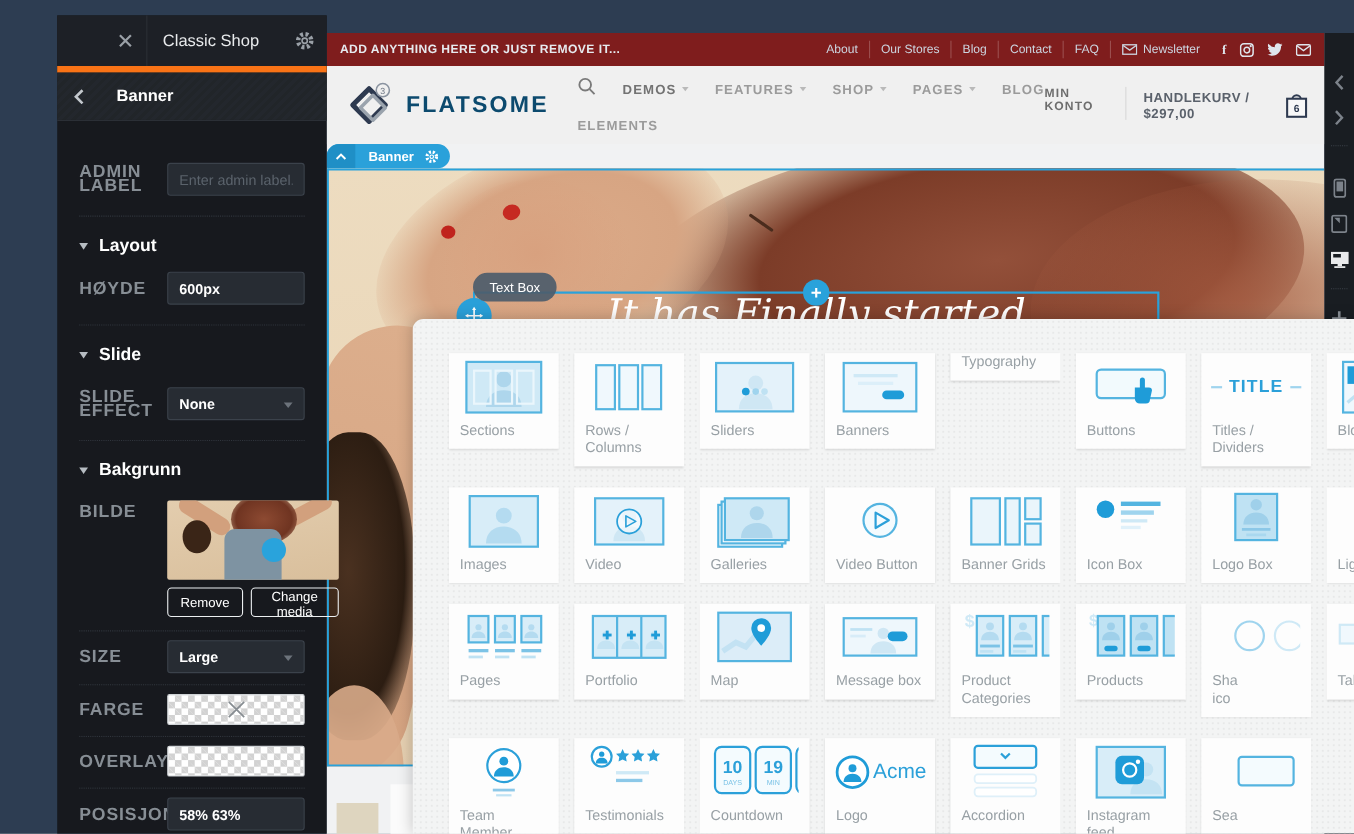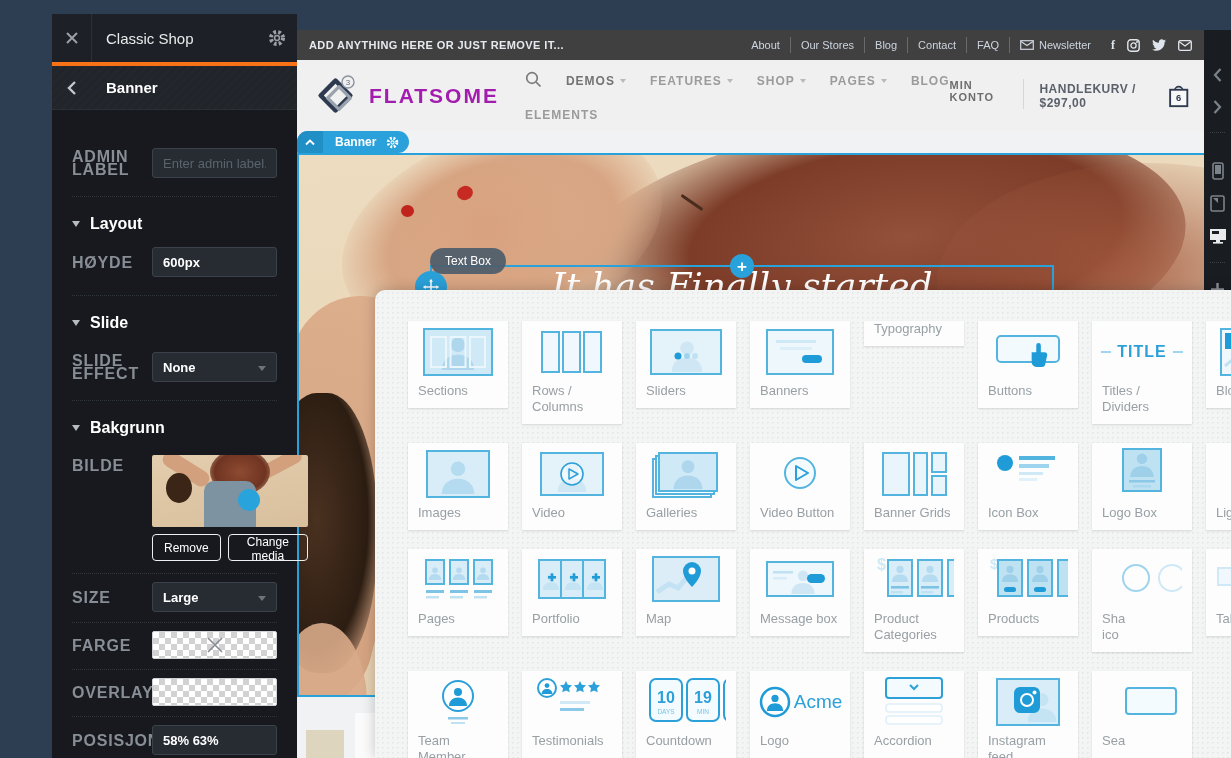--- a/index.html
+++ b/index.html
@@ -2,21 +2,21 @@
 <html><head>
 <meta charset="utf-8">
 <style>
   * { margin:0; padding:0; box-sizing:border-box; }
   html,body { width:1231px; height:758px; overflow:hidden; }
   body { font-family:"Liberation Sans", sans-serif; background:#2d3d52; position:relative; }
   .stage { position:absolute; inset:0; width:1231px; height:758px; overflow:hidden; }
 
   
   .sidebar { position:absolute; left:52px; top:14px; bottom:0; width:245px; background:#17191e; z-index:60; }
-  .sb-header { height:52px; background:#1d2026; border-bottom:4px solid #f97316; display:flex; align-items:center; }
+  .sb-header { height:52px; background:#1d2026; border-bottom:6px solid #f97316; display:flex; align-items:center;padding-left:42px; }
   .sb-close { width:40px; height:100%; display:flex; align-items:center; justify-content:center; border-right:1px solid #2b2f36; cursor:pointer; }
   .sb-title { flex:1; padding-left:14px; color:#e8eaec; font-size:15px; }
   .sb-gear { width:40px; display:flex; justify-content:center; cursor:pointer; }
   .sb-sub { height:44px; background:repeating-linear-gradient(135deg,#23272d 0 3px,#212529 3px 6px); border-bottom:1px solid #2b2f36; display:flex; align-items:center; }
   .sb-back { width:40px; display:flex; justify-content:center; cursor:pointer; }
   .sb-sub-title { color:#fff; font-weight:bold; font-size:15px; padding-left:14px; }
   .sb-body { padding-top:6px; }
   .row { display:grid; grid-template-columns:66px 1fr; gap:0 14px; align-items:center; padding:0 20px; }
   .flabel { color:#878e95; font-size:16px; letter-spacing:.8px; font-weight:bold; line-height:13px; }
   .inp { width:100%; height:30px; background:#272c33; border:1px solid #3b424b; border-radius:3px; color:#fff; font-weight:bold; font-size:13px; padding:0 10px; font-family:"Liberation Sans",sans-serif; }
@@ -36,31 +36,31 @@
   .th-arm2 { left:98px; top:4px; width:54px; height:14px; background:#d2a07d; border-radius:8px; transform:rotate(-28deg); }
   .th-fur { left:14px; top:18px; width:26px; height:30px; background:#3a2517; border-radius:50%; }
   .th-dot { left:86px; top:34px; width:22px; height:22px; background:#29a3dc; border-radius:50%; }
   .media-btns { display:flex; gap:7px; margin-top:7px; }
   .btn-ghost { background:transparent; border:1px solid #eceff1; border-radius:4px; color:#fff; font-size:12px; height:27px; padding:0 11px; cursor:pointer; font-family:"Liberation Sans",sans-serif; }
   .checker { height:28px; border:1px solid #cfd3d6; border-radius:2px; background-color:#fff; background-image:linear-gradient(45deg,#d2d2d2 25%,transparent 25%,transparent 75%,#d2d2d2 75%),linear-gradient(45deg,#d2d2d2 25%,transparent 25%,transparent 75%,#d2d2d2 75%); background-size:12px 12px; background-position:0 0,6px 6px; position:relative; cursor:pointer; }
   .checker.xed svg { position:absolute; left:50%; top:50%; transform:translate(-50%,-50%); }
 
   
   .preview { position:absolute; left:297px; top:30px; width:907px; bottom:0; background:#f1f2f3; z-index:10; }
-  .topbar { position:absolute; left:0; top:0; right:0; height:30px; background:#404040; display:flex; align-items:center; padding:0 12px; }
+  .topbar { position:absolute; left:0; top:0; right:0; height:30px; background:#7f1d1d; display:flex; align-items:center; padding:0 12px; }
   .tb-msg { color:#e6eaef; font-size:11px; font-weight:bold; letter-spacing:.4px; flex:1; white-space:nowrap; }
   .tb-links { display:flex; align-items:center; height:100%; }
   .tb-link { color:#ccd4df; font-size:11px; padding:0 10px; height:16px; line-height:16px; border-left:1px solid rgba(255,255,255,.22); cursor:pointer; white-space:nowrap; display:flex; align-items:center; gap:5px; }
   .tb-link:first-child { border-left:none; }
   .tb-social { display:flex; align-items:center; gap:12px; margin-left:10px; }
   .tb-social span { cursor:pointer; display:flex; align-items:center; color:#dfe5ec; font-weight:bold; font-size:12px; }
 
   .siteheader { position:absolute; left:0; top:30px; right:0; height:71px; background:#f0f0f0; display:flex; align-items:center; }
   .brand { display:flex; align-items:center; gap:10px; padding-left:16px; cursor:pointer; }
-  .brand-name { font-size:21px; font-weight:bold; letter-spacing:2px; color:#a21caf; }
+  .brand-name { font-size:21px; font-weight:bold; letter-spacing:2px; color:#0c4a6e; }
   .mainmenu { margin-left:26px; }
   .mm-row1 { display:flex; align-items:center; gap:24px; margin-top:2px; }
   .mm-item { font-size:12px; font-weight:bold; letter-spacing:1px; color:#9b9b9b; cursor:pointer; white-space:nowrap; }
   .mm-item.active { color:#737373; }
   .mm-caret:after { content:""; display:inline-block; margin-left:5px; border-left:3.5px solid transparent; border-right:3.5px solid transparent; border-top:4px solid #b9b9b9; vertical-align:2px; }
   .mm-row2 { margin-top:13px; }
   .hdr-right { margin-left:auto; display:flex; padding-right:14px; }
   .minkonto { font-size:11px; font-weight:bold; letter-spacing:1px; color:#6d6d6d; cursor:pointer; padding-right:16px; }
   .hdr-sep { width:1px; height:30px; background:#d7d7d7; }
   .cartline { display:flex; align-items:center; gap:12px; padding-left:16px; cursor:pointer; }

